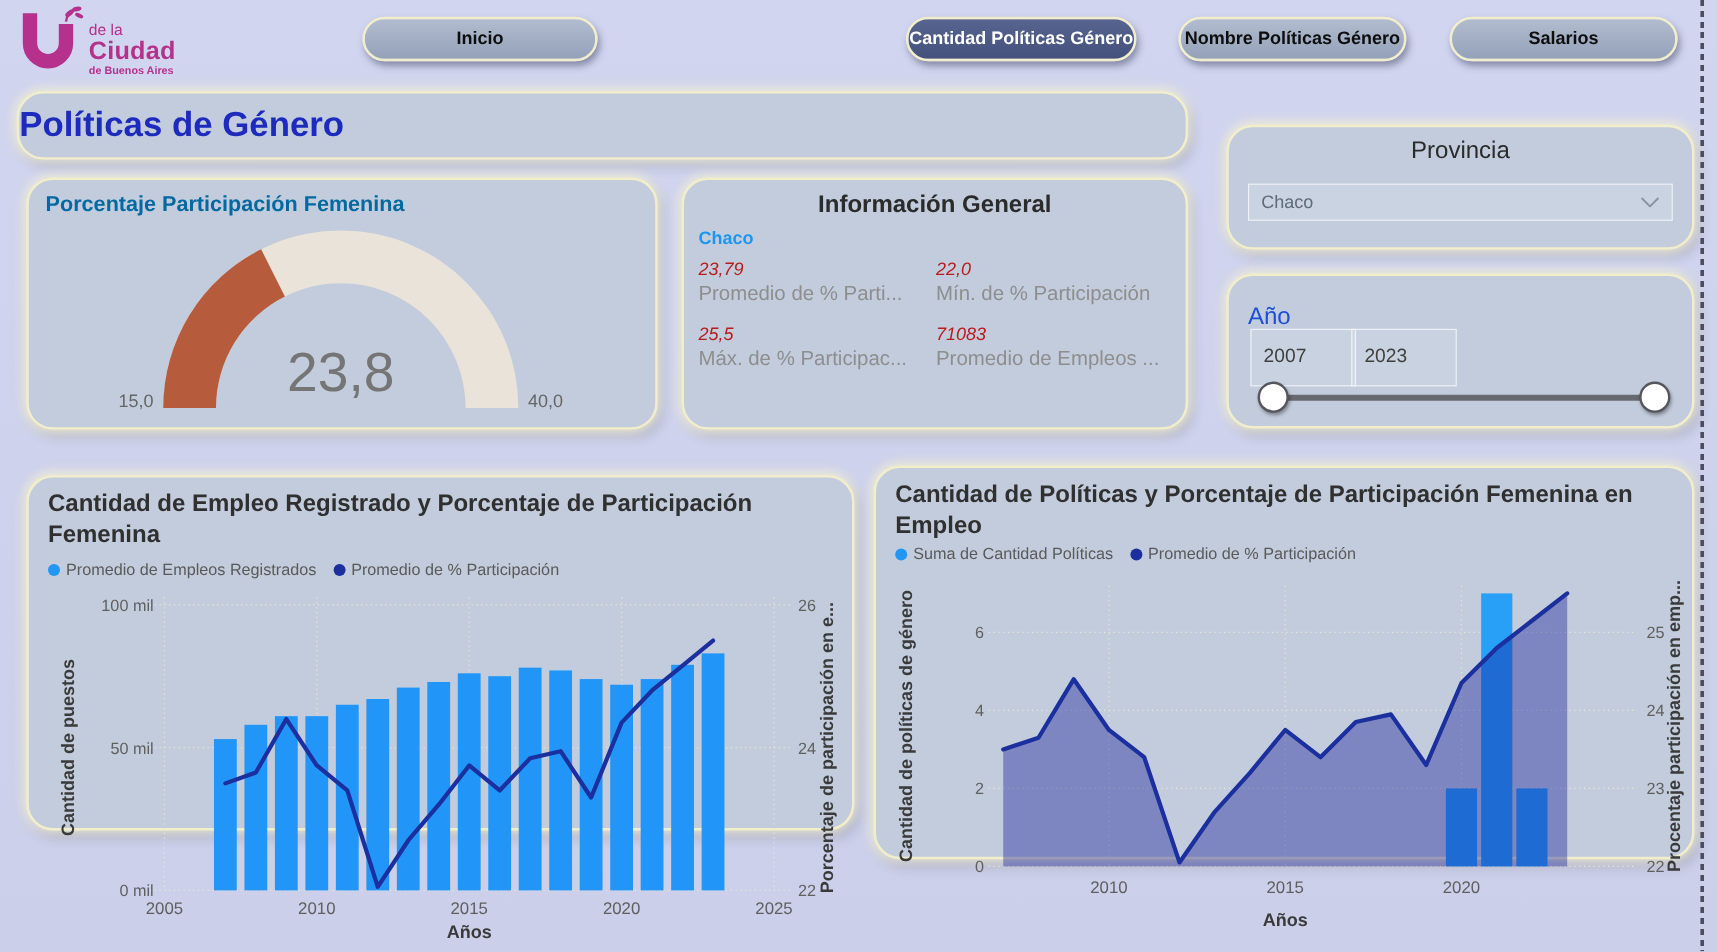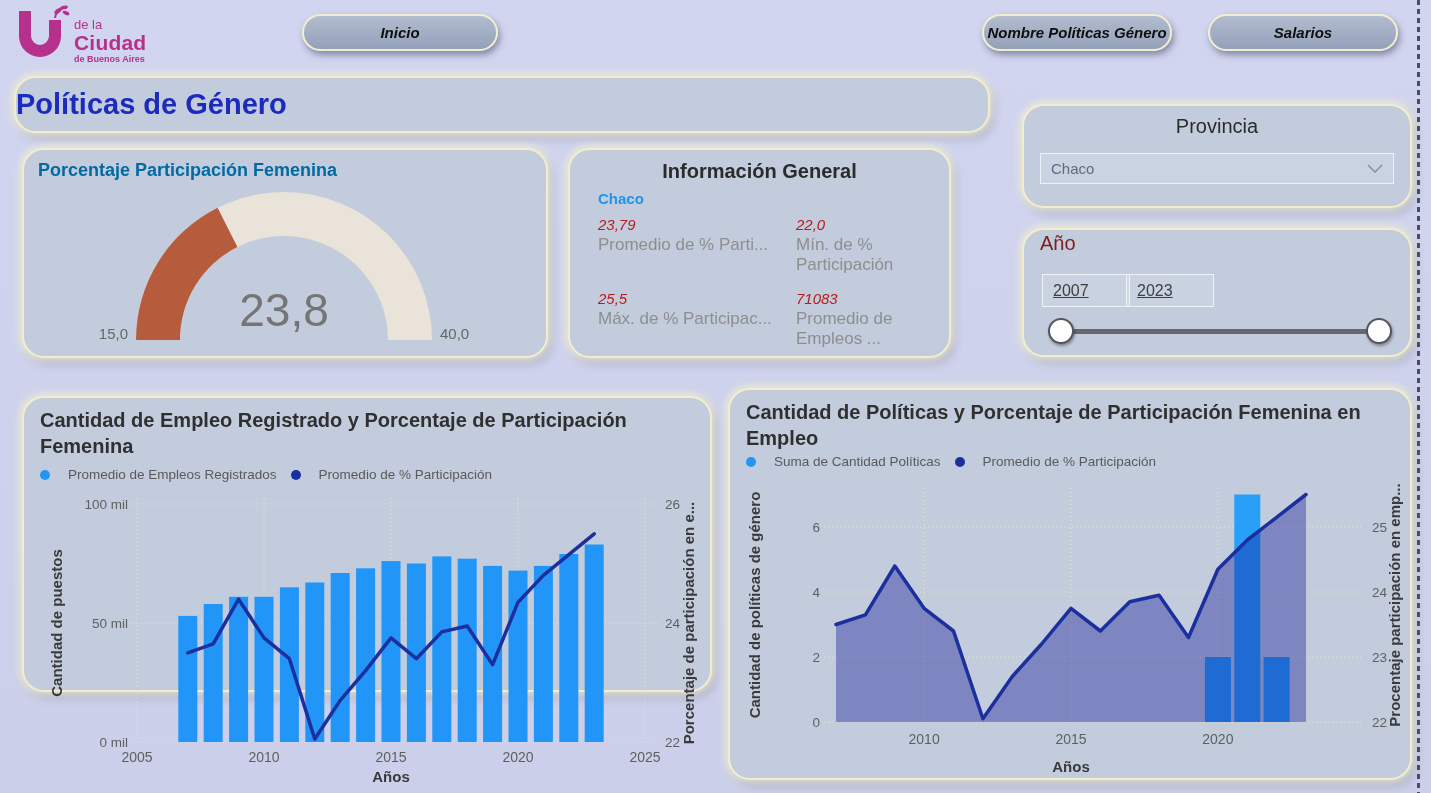--- a/index.html
+++ b/index.html
@@ -10,64 +10,64 @@
        background:repeating-linear-gradient(180deg,#4c4c5e 0 5px,rgba(0,0,0,0) 5px 9px);}
   
   .logo{position:absolute;left:14px;top:4px;display:flex;align-items:flex-start;}
   .logo-text{margin:14px 0 0 2px;color:#b5318c;line-height:1.08;}
   .logo-dela{font-size:13px;}
   .logo-ciudad{font-size:21px;font-weight:bold;letter-spacing:.2px;}
   .logo-ba{font-size:9px;font-weight:bold;}
   
   .navbtn{position:absolute;top:14px;height:37px;border-radius:19px;border:2px solid #f2eecb;
        background:linear-gradient(#b2bccf,#93a1b9);color:#0e0e0e;
-       font-style:italic;font-weight:bold;font-size:15px;
+       font-weight:bold;font-size:15px;
        display:flex;align-items:center;justify-content:center;
        box-shadow:2px 4px 6px rgba(60,65,100,.5);cursor:pointer;}
   .navbtn.active{background:linear-gradient(#57648f,#45517d);color:#ffffff;}
   #nav-0{left:302px;width:196px}#nav-1{left:528px;width:196px}#nav-2{left:755px;width:192px}
   #nav-3{left:982px;width:190px}#nav-4{left:1208px;width:190px}
   
   .card{position:absolute;background:#c2ccdc;border:2px solid #f2eecb;border-radius:22px;
        box-shadow:0 0 9px 2px rgba(247,243,208,.85),4px 6px 9px rgba(85,90,125,.3);}
   #title-card{left:14px;top:76px;width:976px;height:57px;display:flex;align-items:center;justify-content:flex-start;}
   #page-title{font-size:29px;font-weight:bold;color:#1c2bbe;}
   #gauge-card{left:22px;top:148px;width:526px;height:210px;}
   .gauge-title{position:absolute;left:14px;top:10px;font-size:18px;color:#0369a1;font-weight:600;}
   #gauge-svg{position:absolute;left:0;top:5px;}
-  #info-card{left:568px;top:148px;width:383px;height:210px;padding:10px 28px;}
+  #info-card{left:568px;top:148px;width:422px;height:210px;padding:10px 12px;}
   .info-title{text-align:center;font-size:20px;color:#2b2b2b;font-weight:600;}
   .info-region{color:#1e96f0;font-weight:bold;font-size:15px;margin-top:7px;}
   .info-grid{display:grid;grid-template-columns:198px 1fr;row-gap:15px;margin-top:9px;}
   .stat-value{font-size:15px;color:#b91c1c;font-style:italic;}
   .stat-label{font-size:17px;color:#8e8e8e;margin-top:2px;}
   #provincia-card{left:1022px;top:104px;width:390px;height:104px;}
   .prov-title{text-align:center;font-size:20px;color:#2b2b2b;margin-top:9px;font-weight:500;}
   .dropdown{position:absolute;left:16px;right:16px;top:47px;height:31px;border:1px solid #eef1f6;
        background:rgba(255,255,255,.14);display:flex;align-items:center;justify-content:space-between;
        padding:0 10px;color:#5f6b7a;font-size:15px;cursor:pointer;}
   #anio-card{left:1022px;top:228px;width:390px;height:129px;}
-  .anio-title{font-size:20px;color:#7f1d1d;margin:2px 0 0 16px;font-weight:500;}
-  .year-box{position:absolute;top:44px;width:88px;height:33px;border:1px solid #eef1f6;
+  .anio-title{font-size:20px;color:#1d4ed8;margin:23px 0 0 16px;font-weight:500;}
+  .year-box{position:absolute;top:44px;width:88px;height:48px;border:1px solid #eef1f6;
        background:rgba(255,255,255,.12);color:#3f3f3f;font-size:16px;
-       display:flex;align-items:center;padding-left:10px;text-decoration:underline;}
+       display:flex;align-items:center;padding-left:10px;}
   #year-from{left:18px}#year-to{left:102px}
   .slider-track{position:absolute;left:38px;right:32px;top:99px;height:5px;background:#686870;border-radius:3px;}
   .slider-handle{position:absolute;top:88px;width:26px;height:26px;border-radius:50%;background:#fff;
        border:2px solid #55555e;box-shadow:1px 2px 3px rgba(0,0,0,.35);cursor:pointer;}
   #handle-left{left:24px}#handle-right{right:18px}
   
   #chart1-card{left:22px;top:396px;width:690px;height:296px;}
-  #chart2-card{left:728px;top:388px;width:684px;height:392px;}
+  #chart2-card{left:728px;top:388px;width:684px;height:328px;}
   .chart-title{position:absolute;left:16px;top:9px;font-size:20px;color:#303030;line-height:1.3;font-weight:600;}
   #chart1-card .chart-title{right:70px;}
   #chart2-card .chart-title{right:28px;}
   .legend{position:absolute;left:16px;display:flex;gap:14px;align-items:center;}
   #chart1-card .legend{top:69px}#chart2-card .legend{top:64px}
-  .legend-item{display:flex;align-items:center;gap:18px;font-size:13.5px;color:#5a5a5a;cursor:pointer;}
+  .legend-item{display:flex;align-items:center;gap:5px;font-size:13.5px;color:#5a5a5a;cursor:pointer;}
   .legend-dot{width:10px;height:10px;border-radius:50%;}
   svg.chart{position:absolute;}
   #chart1-svg{left:8px;top:88px}
   #chart2-svg{left:2px;top:88px}
   svg text{font-family:"Liberation Sans",sans-serif;}
 </style>
 </head>
 <body>
 
 <div id="app">
@@ -81,20 +81,21 @@
       <ellipse cx="52" cy="9" rx="3.6" ry="1.8" fill="#b5318c" transform="rotate(24 52 9)"></ellipse>
     </svg>
     <div class="logo-text">
       <div class="logo-dela">de la</div>
       <div class="logo-ciudad">Ciudad</div>
       <div class="logo-ba">de Buenos Aires</div>
     </div>
   </div>
 
   <div class="navbtn" id="nav-0">Inicio</div>
+  <div class="navbtn active" id="nav-2">Cantidad Políticas Género</div>
   <div class="navbtn" id="nav-3">Nombre Políticas Género</div>
   <div class="navbtn" id="nav-4">Salarios</div>
 
   <div class="card" id="title-card">
     <div id="page-title">Políticas de Género</div>
   </div>
 
   <div class="card" id="gauge-card">
     <div class="gauge-title">Porcentaje Participación Femenina</div>
     <svg id="gauge-svg" width="526" height="200" viewBox="0 0 526 200">

